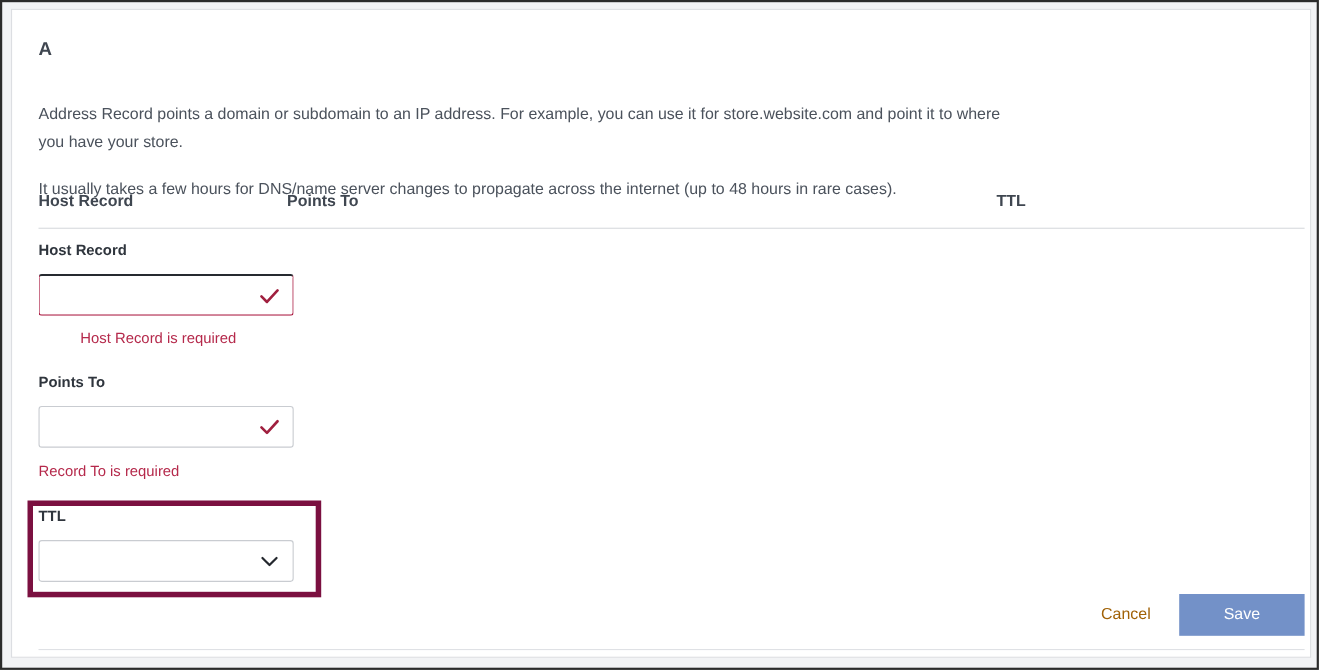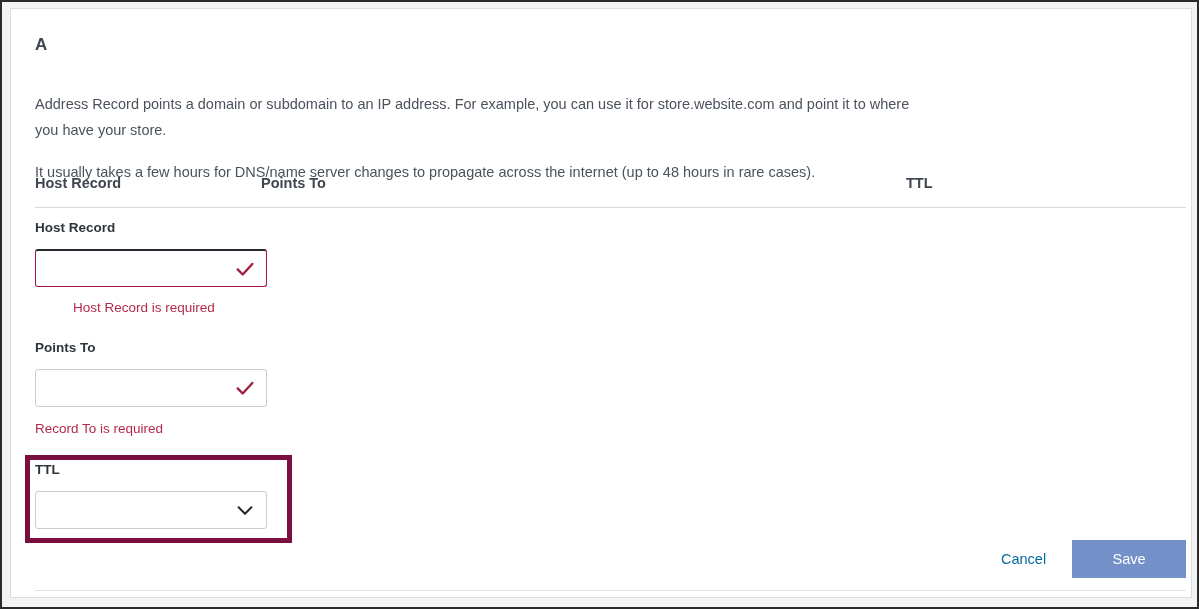--- a/index.html
+++ b/index.html
@@ -166,21 +166,21 @@
     height: 22px;
     display: block;
   }
 
   
   #cancel-button {
     position: absolute;
     left: 984px;
     top: 538px;
     font-size: 14.5px;
-    color: #0369a1;
+    color: #a16207;
     background: none;
     border: none;
     padding: 4px 6px;
     font-family: "Liberation Sans", sans-serif;
     cursor: pointer;
   }
   #save-button {
     position: absolute;
     left: 1061px;
     top: 531px;

